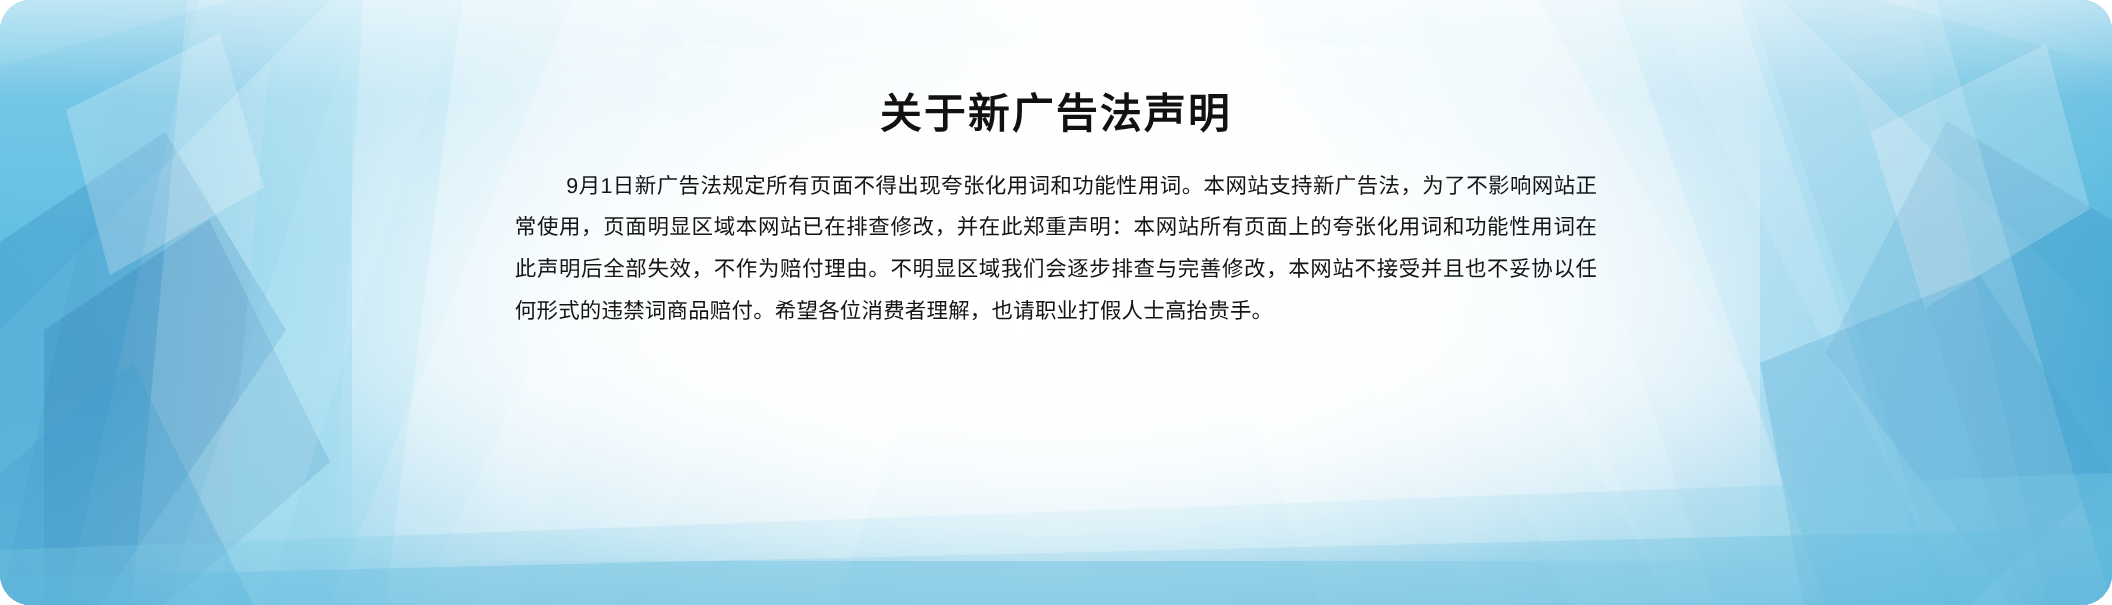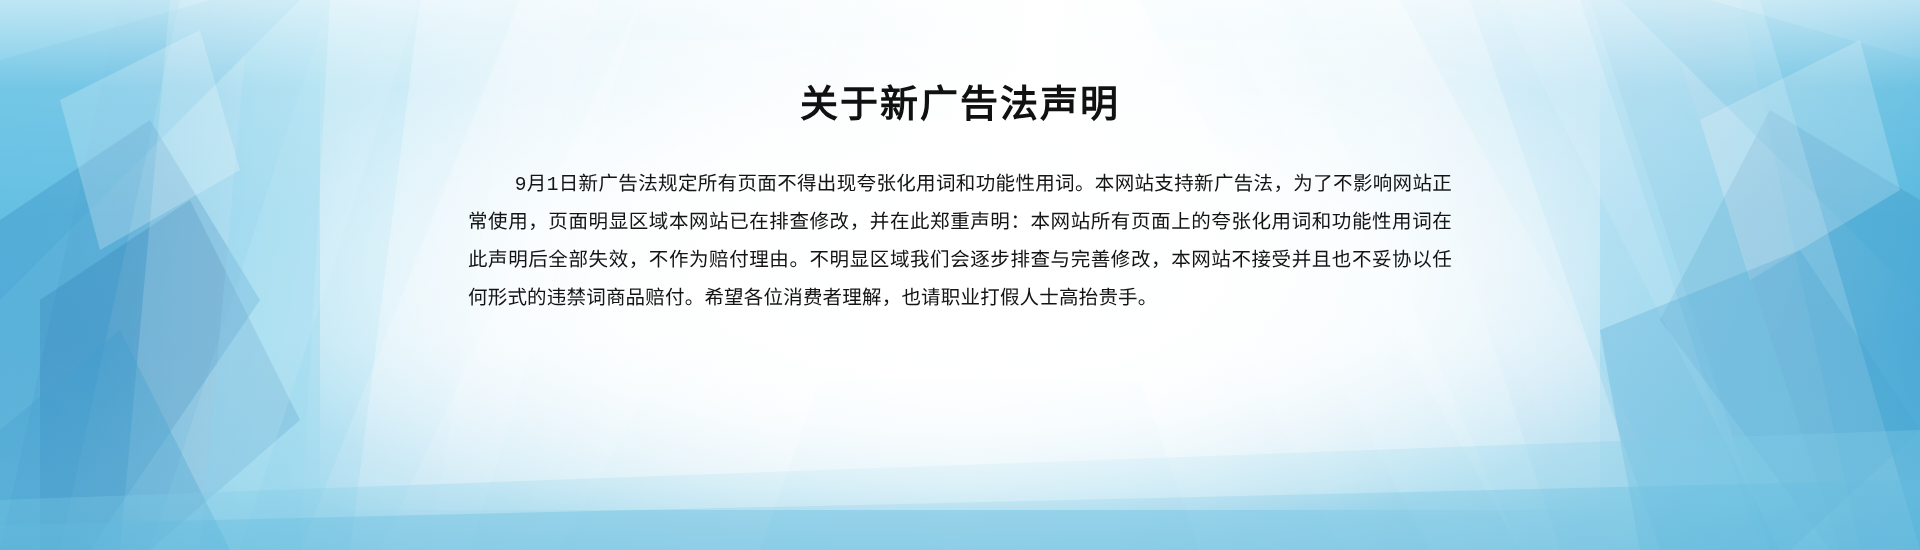--- a/index.html
+++ b/index.html
@@ -11,20 +11,21 @@
   body {
     font-family: "Liberation Sans", "DejaVu Sans", sans-serif;
   }
 
   .banner {
     position: relative;
     width: 1920px;
     height: 550px;
     overflow: hidden;
     background: #bfe3f3;
+    border-radius: 28px;
   }
 
   
   .bg-base {
     position: absolute;
     inset: 0;
     background:
       linear-gradient(100deg,
         #63c0e2 0%,
         #7fcde9 6%,
@@ -84,25 +85,24 @@
     margin: 0;
     padding-top: 82px;
     font-size: 38px;
     font-weight: bold;
     letter-spacing: 2px;
     color: #111111;
     line-height: 1.2;
     font-family: "Liberation Sans", "DejaVu Sans", sans-serif;
   }
   .body-wrap {
-    margin: 16px auto;
+    margin: 0 auto;
     padding-top: 22px;
     width: 984px;
     text-align: left;
-    font-family: Liberation Mono, monospace;
   }
   .para {
     margin: 0;
     font-size: 19.5px;
     line-height: 38px;
     color: #141414;
     text-align: justify;
     text-justify: inter-ideograph;
     letter-spacing: 0.2px;
   }

